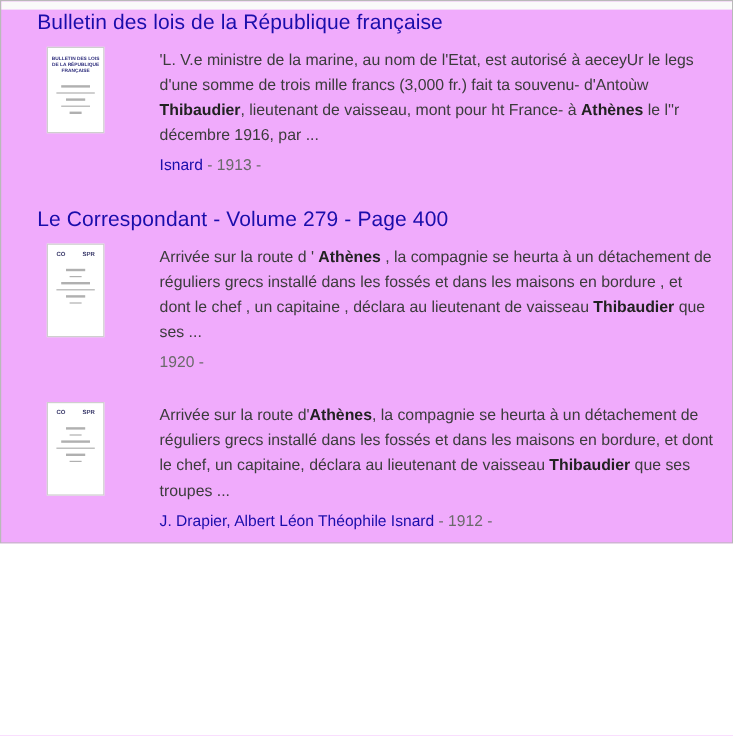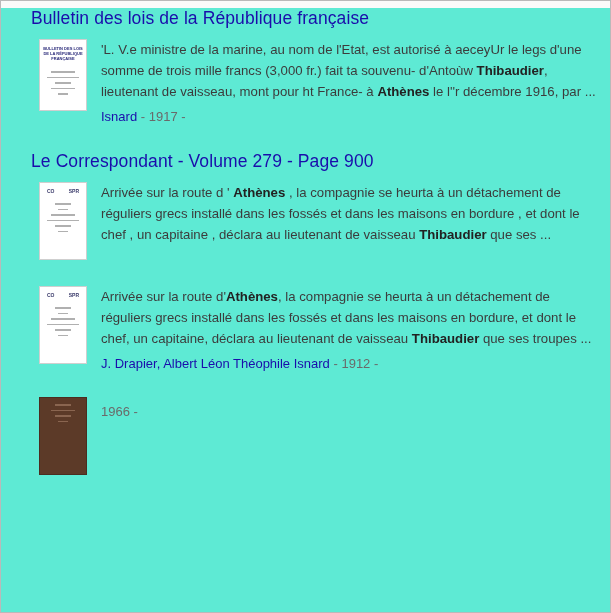--- a/index.html
+++ b/index.html
@@ -6,22 +6,22 @@
     margin: 0;
     padding: 0;
     background: #ffffff;
   }
   body {
     font-family: "Liberation Sans", sans-serif;
   }
   .page {
     position: relative;
     width: 611px;
-    height: 613px;
-    background: #5eead4;
+    height: 453px;
+    background: #f0abfc;
     border: 1px solid #b9b9b9;
     box-sizing: border-box;
     overflow: hidden;
   }
   .results {
     padding: 6px 14px 0 30px;
   }
   .result {
     margin-bottom: 26px;
   }
@@ -30,20 +30,21 @@
     font-size: 17.5px;
     line-height: 22px;
     font-weight: normal;
     letter-spacing: 0.1px;
     margin: 0 0 10px 0;
     cursor: pointer;
   }
   .result-body {
     display: flex;
     align-items: flex-start;
+    gap: 32px;
   }
   .thumb {
     width: 48px;
     flex: 0 0 48px;
     margin-right: 14px;
     margin-left: 8px;
     border: 1px solid #cfcfcf;
     background: #ffffff;
     box-sizing: border-box;
     overflow: hidden;
@@ -128,45 +129,48 @@
               <i class="w90"></i>
               <i class="w50"></i>
               <i class="w70"></i>
               <i class="w30"></i>
           </div>
         </div>
         <div class="snippet-wrap">
           <div class="snippet">'L. V.e ministre de la marine, au nom de l'Etat, est autorisé à aeceyUr le legs d'une somme de trois mille francs (3,000 fr.) fait ta souvenu- d'Antoùw <b>Thibaudier</b>, lieutenant de vaisseau, mont pour ht France- à <b>Athènes</b> le l''r décembre 1916, par ...</div>
           <div class="meta">
             <span class="author">Isnard</span>
-            <span>- 1917 -</span>
-          </div>
-        </div>
-      </div>
-    </div>
-
-    <div class="result">
-      <div class="result-title">Le Correspondant - Volume 279 - Page 900</div>
+            <span>- 1913 -</span>
+          </div>
+        </div>
+      </div>
+    </div>
+
+    <div class="result">
+      <div class="result-title">Le Correspondant - Volume 279 - Page 400</div>
       <div class="result-body">
         <div class="thumb mid">
           <div class="thumb-head">
             <span>CO</span>
             <span>SPR</span>
           </div>
           <div class="thumb-lines">
             <i class="w50"></i>
               <i class="w30"></i>
               <i class="w70"></i>
               <i class="w90"></i>
               <i class="w50"></i>
               <i class="w30"></i>
           </div>
         </div>
         <div class="snippet-wrap">
           <div class="snippet">Arrivée sur la route d ' <b>Athènes</b> , la compagnie se heurta à un détachement de réguliers grecs installé dans les fossés et dans les maisons en bordure , et dont le chef , un capitaine , déclara au lieutenant de vaisseau <b>Thibaudier</b> que ses ...</div>
+          <div class="meta">
+            <span>1920 -</span>
+          </div>
         </div>
       </div>
     </div>
 
     <div class="result">
       <div class="result-body">
         <div class="thumb mid">
           <div class="thumb-head">
             <span>CO</span>
             <span>SPR</span>

